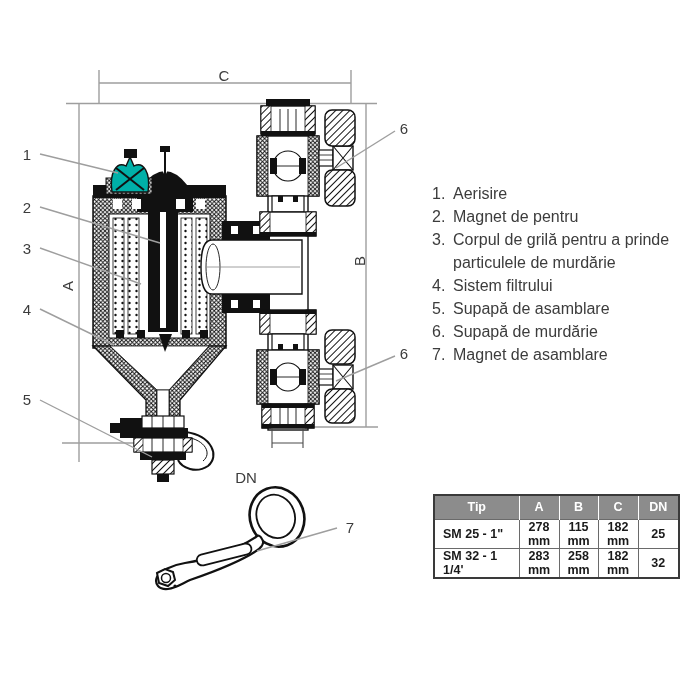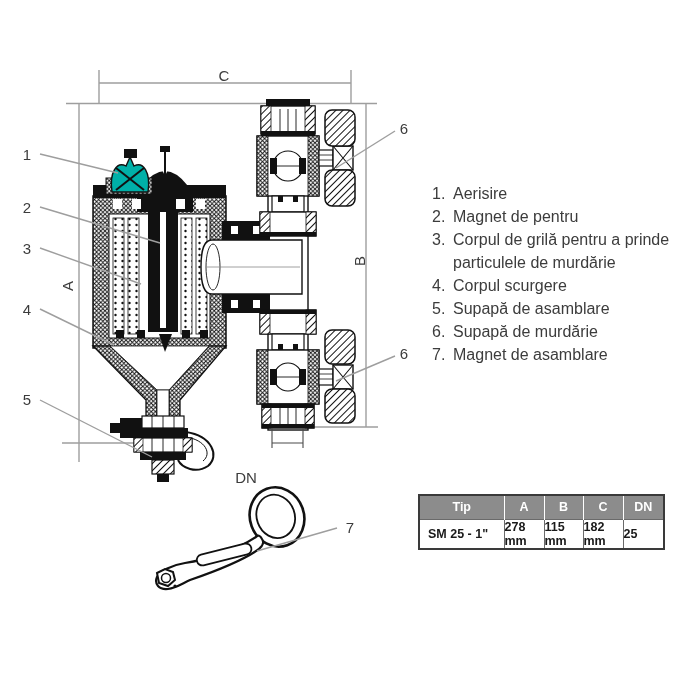--- a/index.html
+++ b/index.html
@@ -20,26 +20,26 @@
   .lbl{position:absolute;color:var(--text-dark);font-size:15px;line-height:1;
        transform:translate(-50%,-50%);white-space:nowrap;}
   .lbl.rot{transform:translate(-50%,-50%) rotate(-90deg);}
   
   .legend{position:absolute;left:432px;top:182px;width:262px;color:var(--text-dark);
           font-size:16px;line-height:23px;}
   .legend-item{display:flex;}
   .legend-item .num{width:21px;flex:none;}
   .legend-item .txt{flex:1;}
   
-  .spec-table{position:absolute;left:418px;top:494px;width:245px;border-collapse:collapse;
+  .spec-table{position:absolute;left:433px;top:494px;width:245px;border-collapse:collapse;
               border:2px solid #3a3a3a;table-layout:fixed;font-size:12.5px;color:#1a1a1a;}
   .spec-table th{background:var(--table-header-bg);color:#fff;font-weight:bold;font-size:12.5px;
                  height:24px;border-right:1.5px solid #fff;text-align:center;}
   .spec-table th:last-child{border-right:none;}
-  .spec-table td{height:26px;font-weight:bold;background:#fff;
+  .spec-table td{height:26px;font-weight:bold;text-align:center;background:#fff;
                  border:1px solid #6a6a6a;}
   .spec-table td.tip{text-align:left;padding-left:8px;}
 </style>
 </head>
 <body>
 
 <div class="canvas">
 
   <svg class="draw-svg" viewBox="0 0 700 700">
     <defs>
@@ -259,21 +259,21 @@
     <div class="legend-item">
       <span class="num">2.</span>
       <span class="txt">Magnet de pentru</span>
     </div>
     <div class="legend-item">
       <span class="num">3.</span>
       <span class="txt">Corpul de grilă pentru a prinde particulele de murdărie</span>
     </div>
     <div class="legend-item">
       <span class="num">4.</span>
-      <span class="txt">Corpul scurgere</span>
+      <span class="txt">Sistem filtrului</span>
     </div>
     <div class="legend-item">
       <span class="num">5.</span>
       <span class="txt">Supapă de asamblare</span>
     </div>
     <div class="legend-item">
       <span class="num">6.</span>
       <span class="txt">Supapă de murdărie</span>
     </div>
     <div class="legend-item">
@@ -300,16 +300,23 @@
       </tr>
     </thead>
     <tbody>
       <tr>
         <td class="tip">SM 25 - 1"</td>
         <td>278 mm</td>
         <td>115 mm</td>
         <td>182 mm</td>
         <td>25</td>
       </tr>
+      <tr>
+        <td class="tip">SM 32 - 1 1/4'</td>
+        <td>283 mm</td>
+        <td>258 mm</td>
+        <td>182 mm</td>
+        <td>32</td>
+      </tr>
     </tbody>
   </table>
 
 </div>
 
 </body></html>

